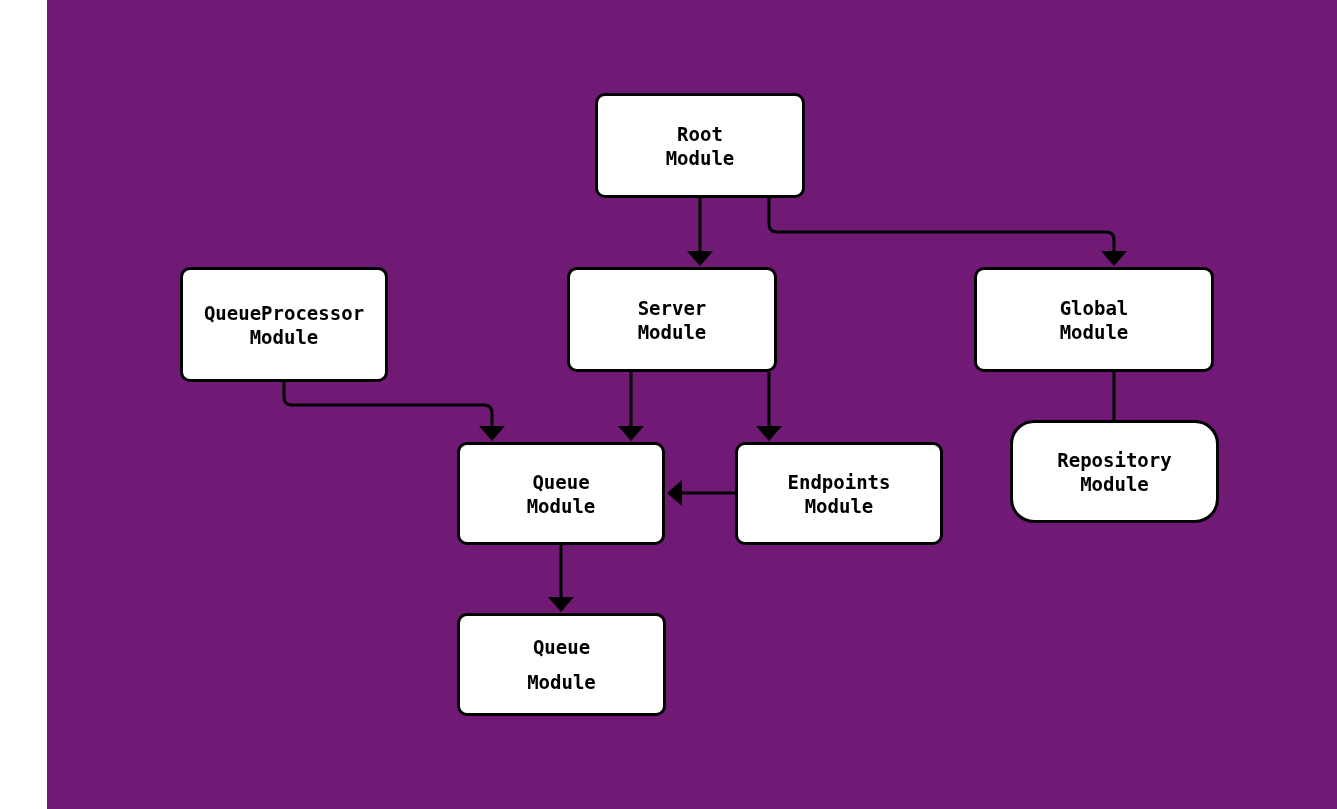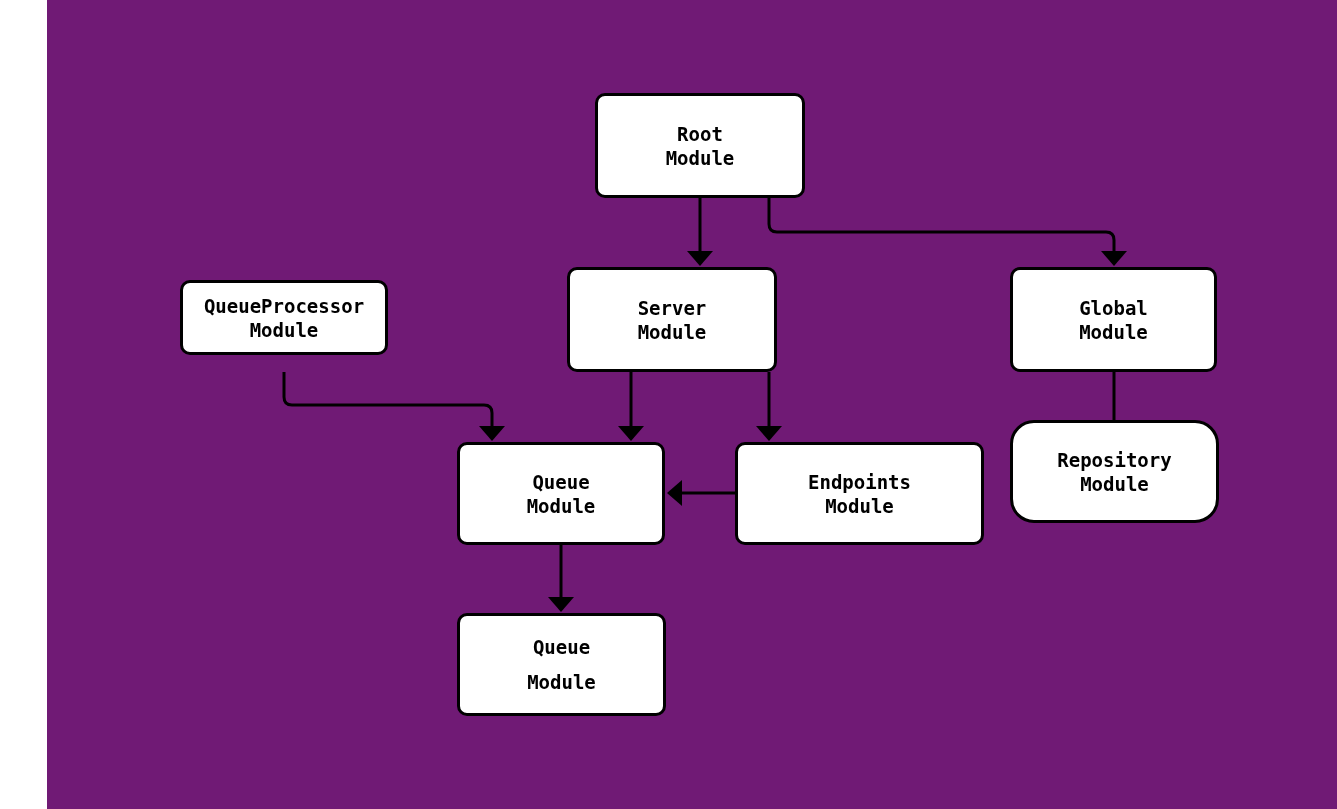--- a/index.html
+++ b/index.html
@@ -33,25 +33,25 @@
     align-items: center;
     justify-content: center;
     text-align: center;
     font-family: "DejaVu Sans Mono", "Liberation Mono", monospace;
     font-weight: bold;
     font-size: 19px;
     line-height: 24px;
     color: #000000;
   }
   #node-root          { left: 548px; top:  93px; width: 210px; height: 105px; }
-  #node-queueprocessor{ left: 133px; top: 280px; width: 208px; height: 75px; }
+  #node-queueprocessor{ left: 133px; top: 267px; width: 208px; height: 115px; }
   #node-server        { left: 520px; top: 267px; width: 210px; height: 105px; }
-  #node-global        { left: 963px; top: 267px; width: 207px; height: 105px; }
+  #node-global        { left: 927px; top: 267px; width: 240px; height: 105px; }
   #node-core          { left: 410px; top: 442px; width: 208px; height: 103px; }
-  #node-endpoints     { left: 688px; top: 442px; width: 249px; height: 103px; }
+  #node-endpoints     { left: 688px; top: 442px; width: 208px; height: 103px; }
   #node-repository    { left: 963px; top: 420px; width: 209px; height: 103px; border-radius: 24px; }
   #node-queue         { left: 410px; top: 613px; width: 209px; height: 103px; gap: 11px; }
 
   .edge-path {
     fill: none;
     stroke: #000000;
     stroke-width: 3;
     stroke-linecap: butt;
   }
   .arrowhead {

